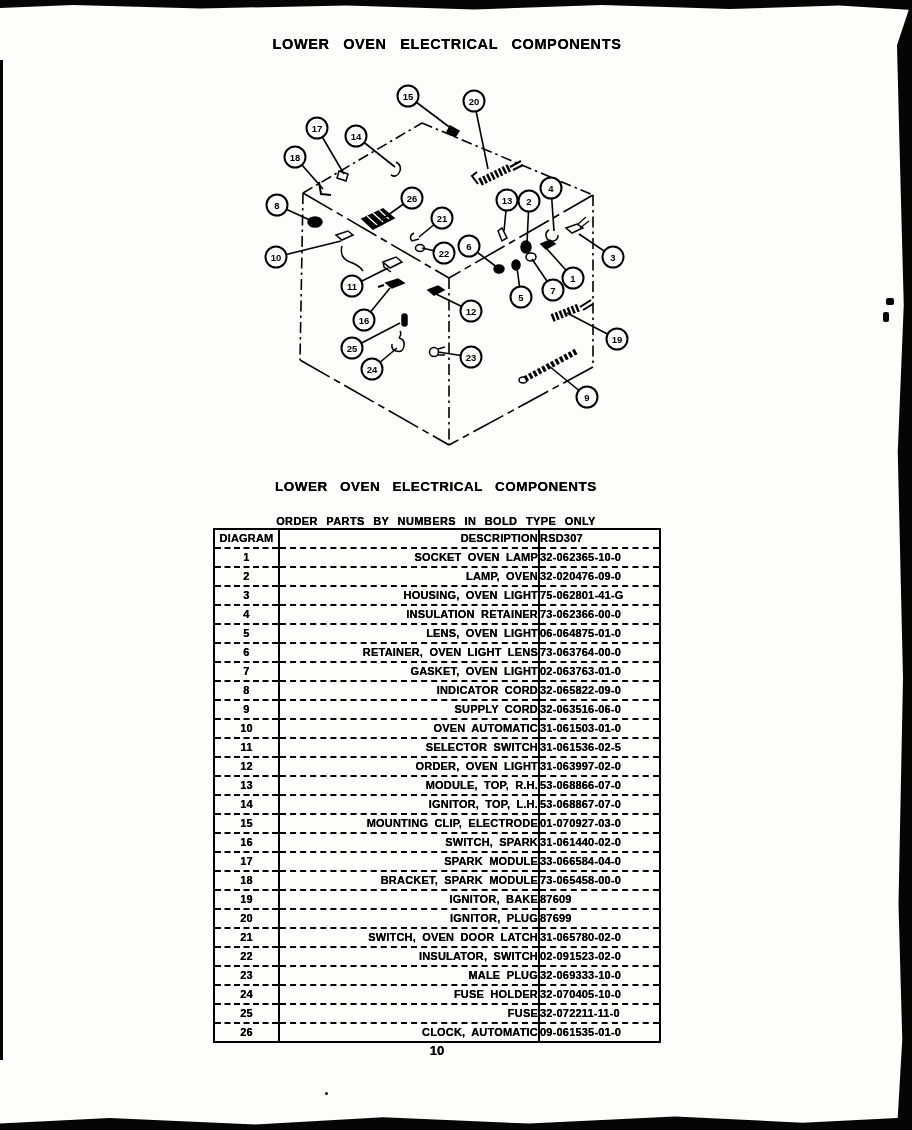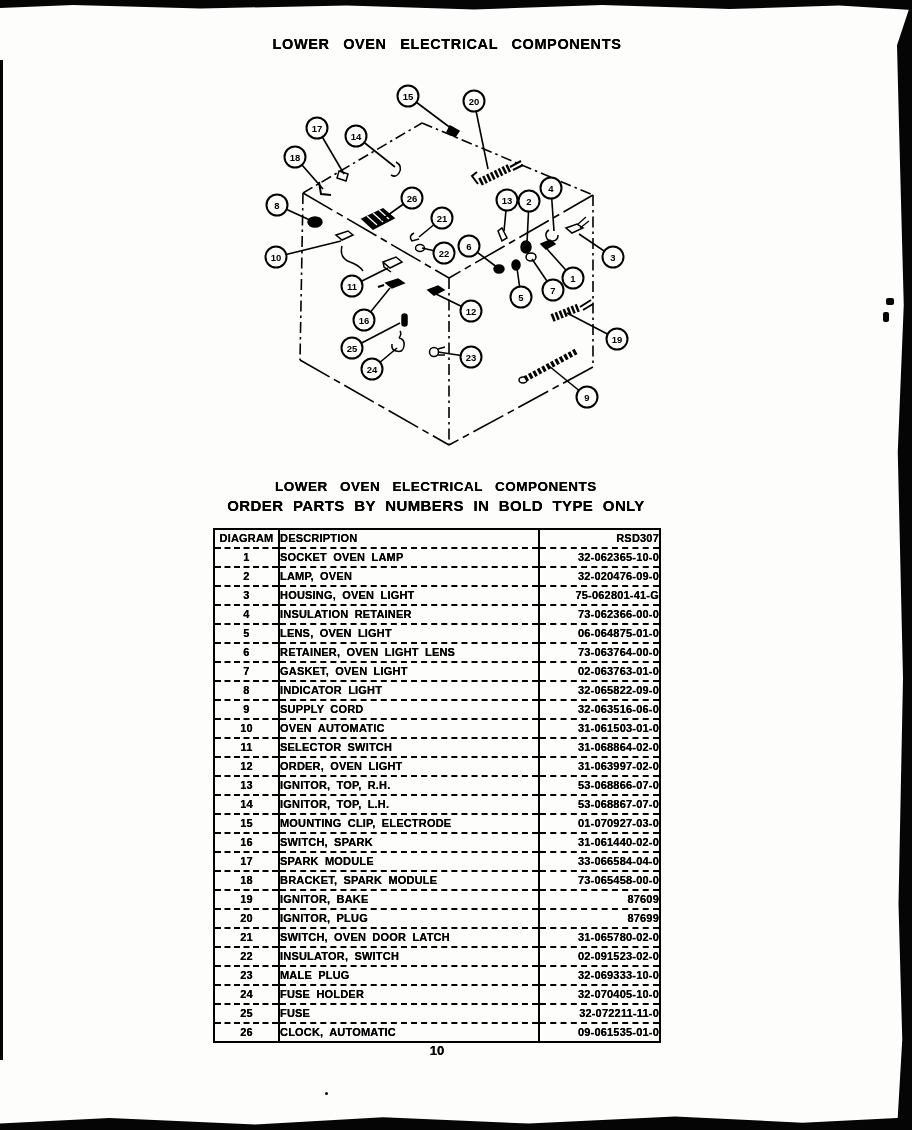--- a/index.html
+++ b/index.html
@@ -18,21 +18,21 @@
   .band.left{left:0;top:60px;width:3px;height:1000px;}
   .blob{position:absolute;background:#050505;border-radius:2px;}
 
   .top-title{
     position:absolute;left:0;top:36px;width:894px;text-align:center;
     font-size:14.5px;font-weight:700;letter-spacing:.6px;word-spacing:9px;
     text-shadow:0 0 .5px #000;
   }
   .section-head{position:absolute;left:0;top:479px;width:872px;text-align:center;}
   .section-title{font-size:13.5px;font-weight:700;letter-spacing:.5px;word-spacing:8px;text-shadow:0 0 .5px #000;}
-  .section-sub{font-size:15px;font-weight:700;letter-spacing:.4px;word-spacing:5px;margin-top:3px;text-shadow:0 0 .4px #000;}
+  .section-sub{font-size:11px;font-weight:700;letter-spacing:.4px;word-spacing:5px;margin-top:21px;text-shadow:0 0 .4px #000;}
 
   svg.diagram{position:absolute;left:0;top:0;}
   .cube{stroke:#000;stroke-width:1.6;fill:none;}
   .dashdot{stroke-dasharray:11 4 2.5 4;}
   .longdash{stroke-dasharray:34 5 7 5;}
   .callout-circle{fill:#fdfdfc;stroke:#000;stroke-width:2;}
   .callout-num{font-family:"Liberation Sans",sans-serif;font-size:9.5px;font-weight:700;
     text-anchor:middle;}
   .leader{stroke:#000;stroke-width:1.6;}
   .sk{stroke:#000;fill:none;stroke-width:1.5;}
@@ -46,22 +46,22 @@
     font-size:11px;font-weight:700;letter-spacing:.2px;word-spacing:3px;
     height:16px;padding:0 0 1px 0;white-space:nowrap;overflow:hidden;
     border-left:2px solid #000;border-top:2px dashed #000;
     text-shadow:0 0 .4px #000;
   }
   table.parts th{border-top:none;margin-top:15px;}
   table.parts col.c-num{width:65px;}
   table.parts col.c-desc{width:260px;}
   table.parts col.c-part{width:121px;}
   th.col-num,td.col-num{text-align:center;border-left:none;}
-  th.col-desc,td.col-desc{text-align:left;padding-left:7px;}
-  th.col-part,td.col-part{text-align:right;}
+  th.col-desc,td.col-desc{text-align:right;padding-left:7px;}
+  th.col-part,td.col-part{text-align:left;}
 
   .page-number{position:absolute;left:0;top:1043px;width:874px;text-align:center;
     font-size:13px;font-weight:700;text-shadow:0 0 .4px #000;}
 </style>
 </head>
 <body>
 
 <div class="page">
 
   <div class="band top"></div>
@@ -273,46 +273,46 @@
           <td class="col-desc">RETAINER, OVEN LIGHT LENS</td>
           <td class="col-part">73-063764-00-0</td>
         </tr>
         <tr>
           <td class="col-num">7</td>
           <td class="col-desc">GASKET, OVEN LIGHT</td>
           <td class="col-part">02-063763-01-0</td>
         </tr>
         <tr>
           <td class="col-num">8</td>
-          <td class="col-desc">INDICATOR LIGHT</td>
+          <td class="col-desc">INDICATOR CORD</td>
           <td class="col-part">32-065822-09-0</td>
         </tr>
         <tr>
           <td class="col-num">9</td>
           <td class="col-desc">SUPPLY CORD</td>
           <td class="col-part">32-063516-06-0</td>
         </tr>
         <tr>
           <td class="col-num">10</td>
           <td class="col-desc">OVEN AUTOMATIC</td>
           <td class="col-part">31-061503-01-0</td>
         </tr>
         <tr>
           <td class="col-num">11</td>
           <td class="col-desc">SELECTOR SWITCH</td>
-          <td class="col-part">31-068864-02-0</td>
+          <td class="col-part">31-061536-02-5</td>
         </tr>
         <tr>
           <td class="col-num">12</td>
           <td class="col-desc">ORDER, OVEN LIGHT</td>
           <td class="col-part">31-063997-02-0</td>
         </tr>
         <tr>
           <td class="col-num">13</td>
-          <td class="col-desc">IGNITOR, TOP, R.H.</td>
+          <td class="col-desc">MODULE, TOP, R.H.</td>
           <td class="col-part">53-068866-07-0</td>
         </tr>
         <tr>
           <td class="col-num">14</td>
           <td class="col-desc">IGNITOR, TOP, L.H.</td>
           <td class="col-part">53-068867-07-0</td>
         </tr>
         <tr>
           <td class="col-num">15</td>
           <td class="col-desc">MOUNTING CLIP, ELECTRODE</td>

